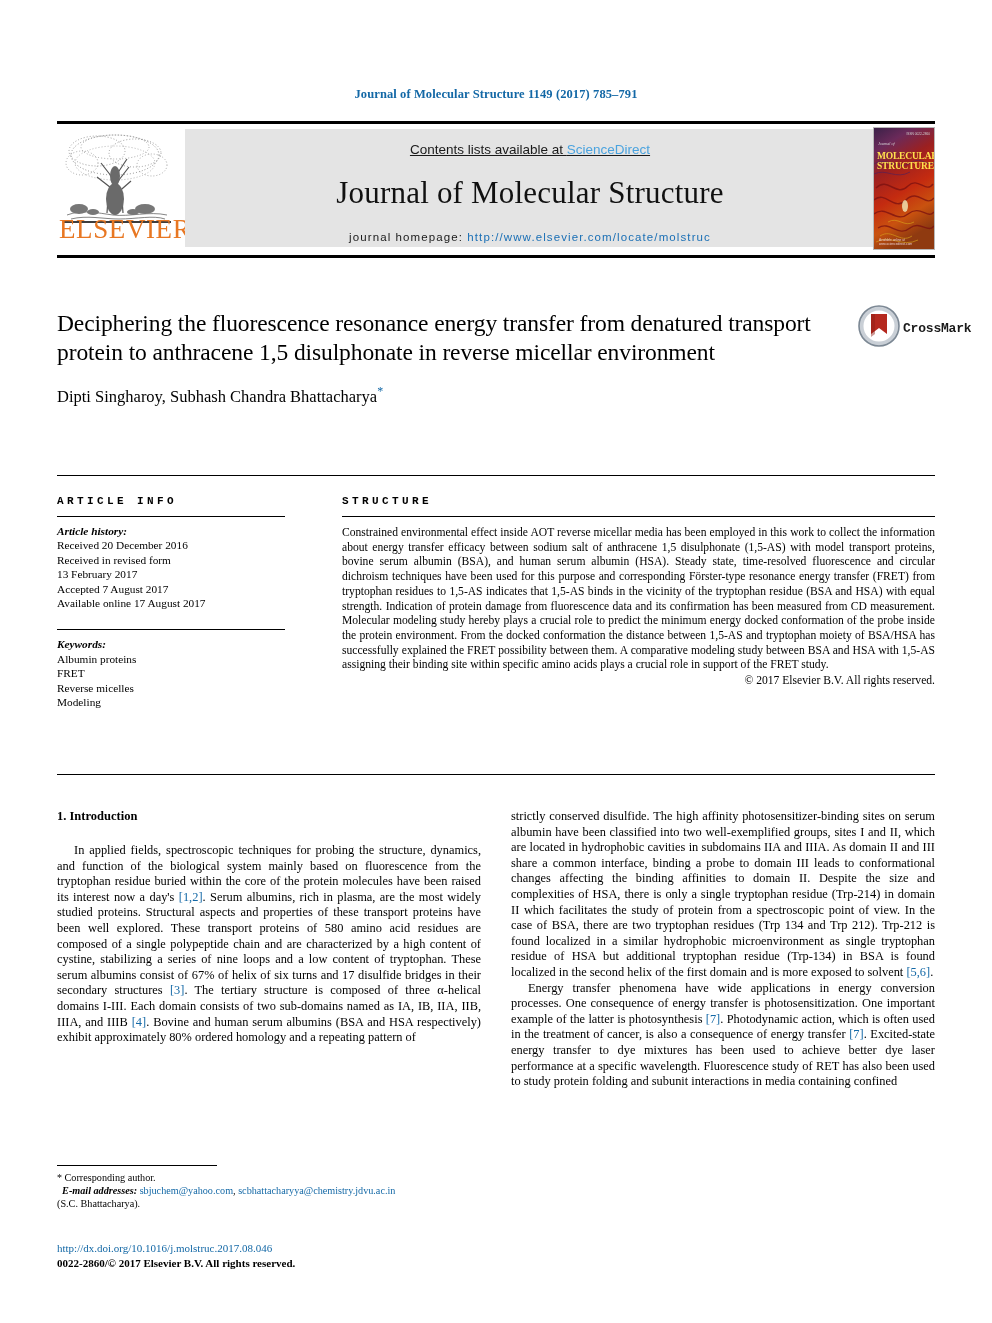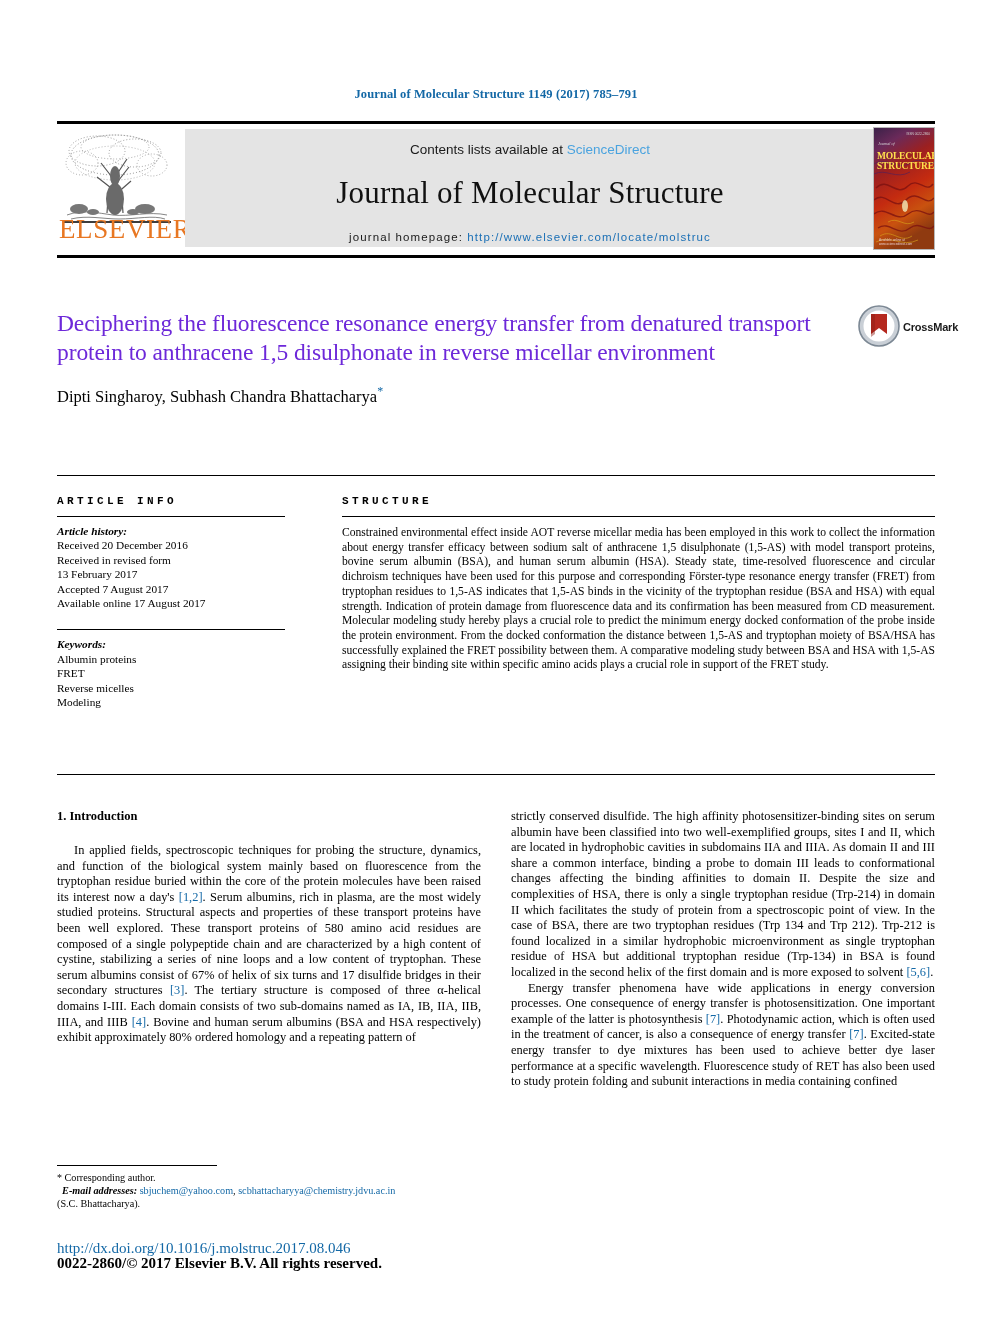--- a/index.html
+++ b/index.html
@@ -80,20 +80,21 @@
     width: 690px;
     height: 118px;
     background: #e4e4e4;
     text-align: center;
   }
   .contents-line {
     margin-top: 13px;
     font-family: "Liberation Sans", sans-serif;
     font-size: 13.5px;
     color: #1a1a1a;
+    text-decoration: underline;
   }
   .contents-line .sd {
     color: #4aa3df;
   }
   .journal-name {
     margin-top: 18px;
     font-family: "Liberation Serif", serif;
     font-size: 31px;
     color: #111;
     letter-spacing: 0.2px;
@@ -168,21 +169,21 @@
   .title-block {
     position: absolute;
     left: 57px;
     top: 292px;
     width: 790px;
   }
   .article-title {
     font-family: "Liberation Serif", serif;
     font-size: 23.5px;
     line-height: 29px;
-    color: #6d28d9;
+    color: #000000;
     font-weight: 400;
     letter-spacing: -0.1px;
   }
   .authors {
     margin-top: 17px;
     font-family: "Liberation Serif", serif;
     font-size: 16.5px;
     color: #000;
   }
   .authors .star {
@@ -208,23 +209,23 @@
   }
   .crossmark-badge {
     position:absolute;
     left:0; top:0;
     width:42px; height:42px;
   }
   .crossmark-text {
     position:absolute;
     left:45px;
     top:16px;
-    font-family:Liberation Sans, sans-serif;
+    font-family:Liberation Mono, monospace;
     font-weight:bold;
-    font-size:11px;
+    font-size:13px;
     color:#1a1a1a;
     letter-spacing:-0.2px;
   }
 
   
   .rule-info-top {
     position:absolute;
     left:57px;
     top:458px;
     width:878px;
@@ -359,21 +360,21 @@
   .footnote .star { font-size: 10px; }
   .footnote .lab { font-style: italic; font-weight: bold; }
   .footnote a, .footnote .mail { color: #1368a6; text-decoration: none; }
 
   .doi-block {
     position: absolute;
     left: 57px;
     top: 1224px;
     width: 430px;
     font-family: "Liberation Serif", serif;
-    font-size: 15px;
+    font-size: 11px;
     line-height: 14.5px;
   }
   .doi-block .doi { color: #1368a6; }
   .doi-block .issn { color: #000; font-weight: bold; }
 </style>
 </head>
 <body>
 
 <div class="page">
 
@@ -508,20 +509,21 @@
       <span>FRET</span><br>
       <span>Reverse micelles</span><br>
       <span>Modeling</span>
     </div>
   </div>
 
   <div class="abstract-col">
     <div class="col-head">STRUCTURE</div>
     <div class="abs-hr"></div>
     <div class="abstract-body">Constrained environmental effect inside AOT reverse micellar media has been employed in this work to collect the information about energy transfer efficacy between sodium salt of anthracene 1,5 disulphonate (1,5-AS) with model transport proteins, bovine serum albumin (BSA), and human serum albumin (HSA). Steady state, time-resolved fluorescence and circular dichroism techniques have been used for this purpose and corresponding Förster-type resonance energy transfer (FRET) from tryptophan residues to 1,5-AS indicates that 1,5-AS binds in the vicinity of the tryptophan residue (BSA and HSA) with equal strength. Indication of protein damage from fluorescence data and its confirmation has been measured from CD measurement. Molecular modeling study hereby plays a crucial role to predict the minimum energy docked conformation of the probe inside the protein environment. From the docked conformation the distance between 1,5-AS and tryptophan moiety of BSA/HSA has successfully explained the FRET possibility between them. A comparative modeling study between BSA and HSA with 1,5-AS assigning their binding site within specific amino acids plays a crucial role in support of the FRET study.</div>
+    <div class="copyright-line">© 2017 Elsevier B.V. All rights reserved.</div>
   </div>
 
   <div class="body-left">
     <div class="sec-head">1. Introduction</div>
     <p class="para indent"><span>In applied fields, spectroscopic techniques for probing the structure, dynamics, and function of the biological system mainly based on fluorescence from the tryptophan residue buried within the core of the protein molecules have been raised its interest now a day's </span><span class="ref">[1,2]</span><span>. Serum albumins, rich in plasma, are the most widely studied proteins. Structural aspects and properties of these transport proteins have been well explored. These transport proteins of 580 amino acid residues are composed of a single polypeptide chain and are characterized by a high content of cystine, stabilizing a series of nine loops and a low content of tryptophan. These serum albumins consist of 67% of helix of six turns and 17 disulfide bridges in their secondary structures </span><span class="ref">[3]</span><span>. The tertiary structure is composed of three α-helical domains I-III. Each domain consists of two sub-domains named as IA, IB, IIA, IIB, IIIA, and IIIB </span><span class="ref">[4]</span><span>. Bovine and human serum albumins (BSA and HSA respectively) exhibit approximately 80% ordered homology and a repeating pattern of</span></p>
   </div>
 
   <div class="body-right">
     <p class="para"><span>strictly conserved disulfide. The high affinity photosensitizer-binding sites on serum albumin have been classified into two well-exemplified groups, sites I and II, which are located in hydrophobic cavities in subdomains IIA and IIIA. As domain II and III share a common interface, binding a probe to domain III leads to conformational changes affecting the binding affinities to domain II. Despite the size and complexities of HSA, there is only a single tryptophan residue (Trp-214) in domain II which facilitates the study of protein from a spectroscopic point of view. In the case of BSA, there are two tryptophan residues (Trp 134 and Trp 212). Trp-212 is found localized in a similar hydrophobic microenvironment as single tryptophan residue of HSA but additional tryptophan residue (Trp-134) in BSA is found localized in the second helix of the first domain and is more exposed to solvent </span><span class="ref">[5,6]</span><span>.</span></p>
     <p class="para indent"><span>Energy transfer phenomena have wide applications in energy conversion processes. One consequence of energy transfer is photosensitization. One important example of the latter is photosynthesis </span><span class="ref">[7]</span><span>. Photodynamic action, which is often used in the treatment of cancer, is also a consequence of energy transfer </span><span class="ref">[7]</span><span>. Excited-state energy transfer to dye mixtures has been used to achieve better dye laser performance at a specific wavelength. Fluorescence study of RET has also been used to study protein folding and subunit interactions in media containing confined</span></p>

